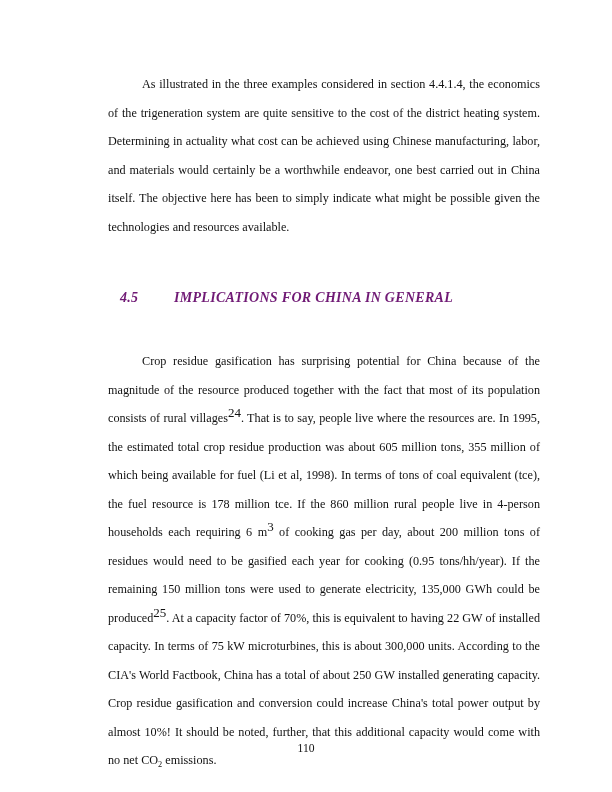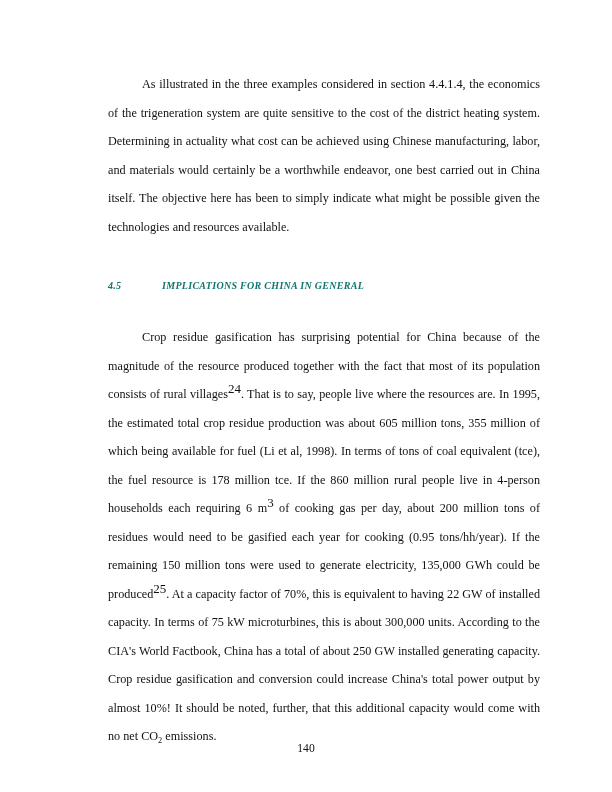--- a/index.html
+++ b/index.html
@@ -32,28 +32,28 @@
     font-size: 12.2px;
     line-height: 28.5px;
     text-align: justify;
     text-indent: 34px;
     color: #111111;
   }
   .spacer-med { height: 26px; }
   .spacer-large { height: 34px; }
 
   h2.section-heading {
-    margin: 0;
+    margin: 12px;
     font-family: "Liberation Serif", serif;
     font-style: italic;
     font-weight: bold;
-    font-size: 10px;
+    font-size: 14px;
     letter-spacing: 0.3px;
     line-height: 22px;
-    color: #0f766e;
+    color: #701a75;
   }
   h2.section-heading .sec-num {
     display: inline-block;
     width: 54px;
   }
   sup {
     font-size: 13px;
     vertical-align: super;
     line-height: 0;
   }
@@ -91,15 +91,15 @@
     <div class="spacer-med"></div>
 
     <p class="body-para"><span>Crop residue gasification has surprising potential for China because of the magnitude of the resource produced together with the fact that most of its population consists of rural villages</span><sup>24</sup><span>.  That is to say, people live where the resources are.  In 1995, the estimated total crop residue production was about 605 million tons, 355 million of which being available for fuel (Li et al, 1998).  In terms of tons of coal equivalent (tce), the fuel resource is 178 million tce.  If the 860 million rural people live in 4-person households each requiring 6 m</span><sup>3</sup><span> of cooking gas per day, about 200 million tons of residues would need to be gasified each year for cooking (0.95 tons/hh/year).  If the remaining 150 million tons were used to generate electricity, 135,000 GWh could be produced</span><sup>25</sup><span>.  At a capacity factor of 70%, this is equivalent to having 22 GW of installed capacity.  In terms of 75 kW microturbines, this is about 300,000 units.  According to the CIA's World Factbook, China has a total of about 250 GW installed generating capacity.  Crop residue gasification and conversion could increase China's total power output by almost 10%!  It should be noted, further, that this additional capacity would come with no net CO</span><sub>2</sub><span> emissions.</span></p>
 
     <div class="spacer-large"></div>
 
     <p class="body-para">In addition to having a significant impact on China's power generating capability, widespread gasification of crop residues would also have dramatic public health benefits.  As mentioned earlier, discontinuing direct combustion of biomass indoors will eliminate the unsafe</p>
 
   </div>
 
-  <div class="page-number">140</div>
+  <div class="page-number">110</div>
 
 </div>
 
 </body></html>

